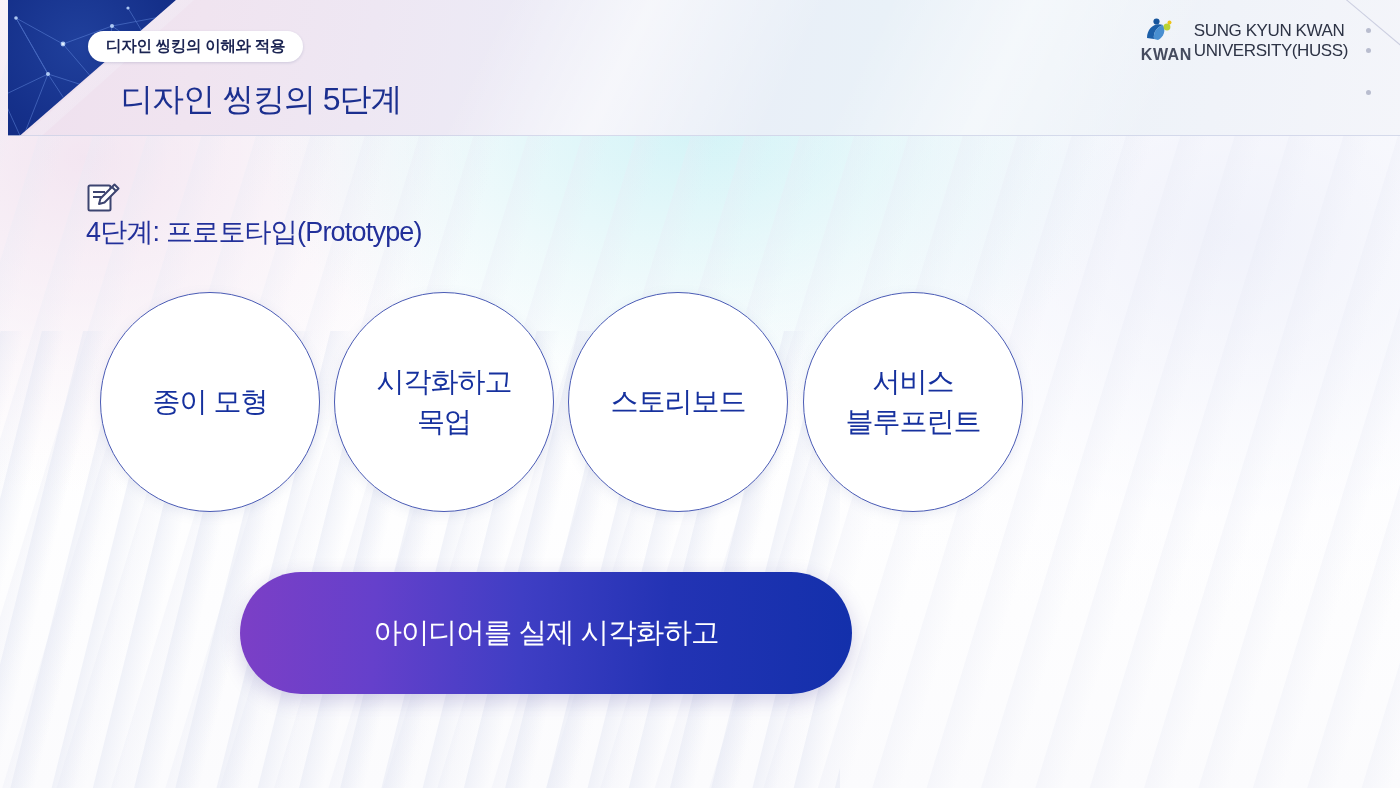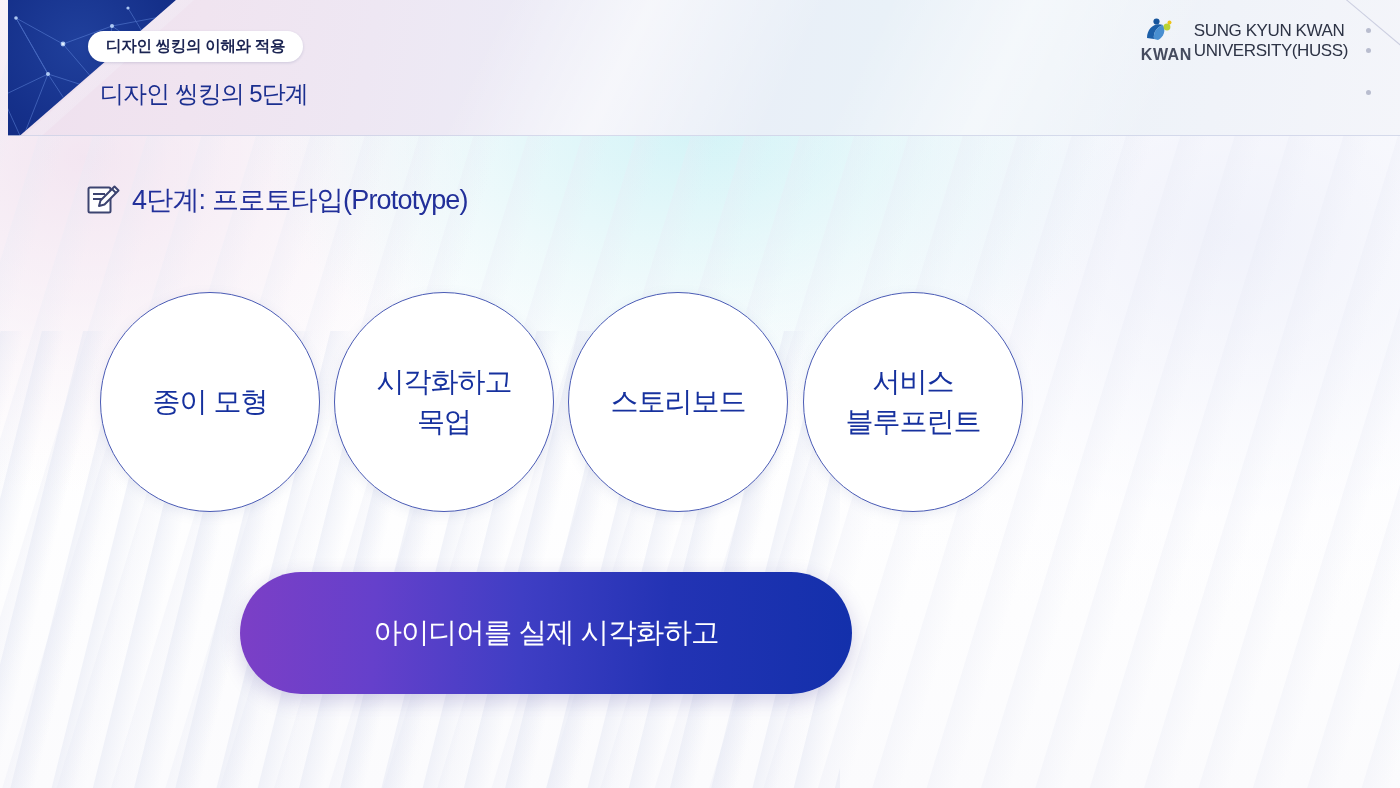--- a/index.html
+++ b/index.html
@@ -94,22 +94,22 @@
     height:31px; padding:0 18px;
     display:flex; align-items:center;
     background:#ffffff;
     border-radius:16px;
     box-shadow:0 1px 3px rgba(40,50,110,.16);
     font-size:15.5px; font-weight:700; color:#1b2452;
     letter-spacing:-.3px; white-space:nowrap;
   }
 
   .slide-title{
-    position:absolute; left:92px; top:78px;
-    font-size:24px; font-weight:400; color:#1b2f8f;
+    position:absolute; left:113px; top:78px;
+    font-size:32px; font-weight:400; color:#1b2f8f;
     letter-spacing:-1px; white-space:nowrap;
   }
 
   
   .logo{
     position:absolute; right:60px; top:18px;
     display:flex; align-items:center; gap:11px;
   }
   .logo-mark{ position:relative; width:42px; height:46px; }
   .logo-mark .huss{
@@ -130,21 +130,21 @@
   .d3{ left:0; top:62px; }
   .corner-line{
     position:absolute; right:-6px; top:56px;
     width:120px; height:1px; background:rgba(196,200,220,.85);
     transform:rotate(40deg); transform-origin:right center;
   }
 
   
   .subtitle{
     position:absolute; left:86px; top:182px;
-    display:flex; align-items:center; gap:12px;
+    display:flex; gap:0;flex-direction:column;
   }
   .memo-icon{ width:34px; height:32px; flex:0 0 auto; }
   .subtitle-text{
     font-size:27px; font-weight:400; color:#22309a;
     letter-spacing:-.8px; white-space:nowrap;
   }
 
   
   .circles{ position:absolute; left:12px; top:292px; width:1396px; height:228px;padding-left:11px; }
   .circle{

